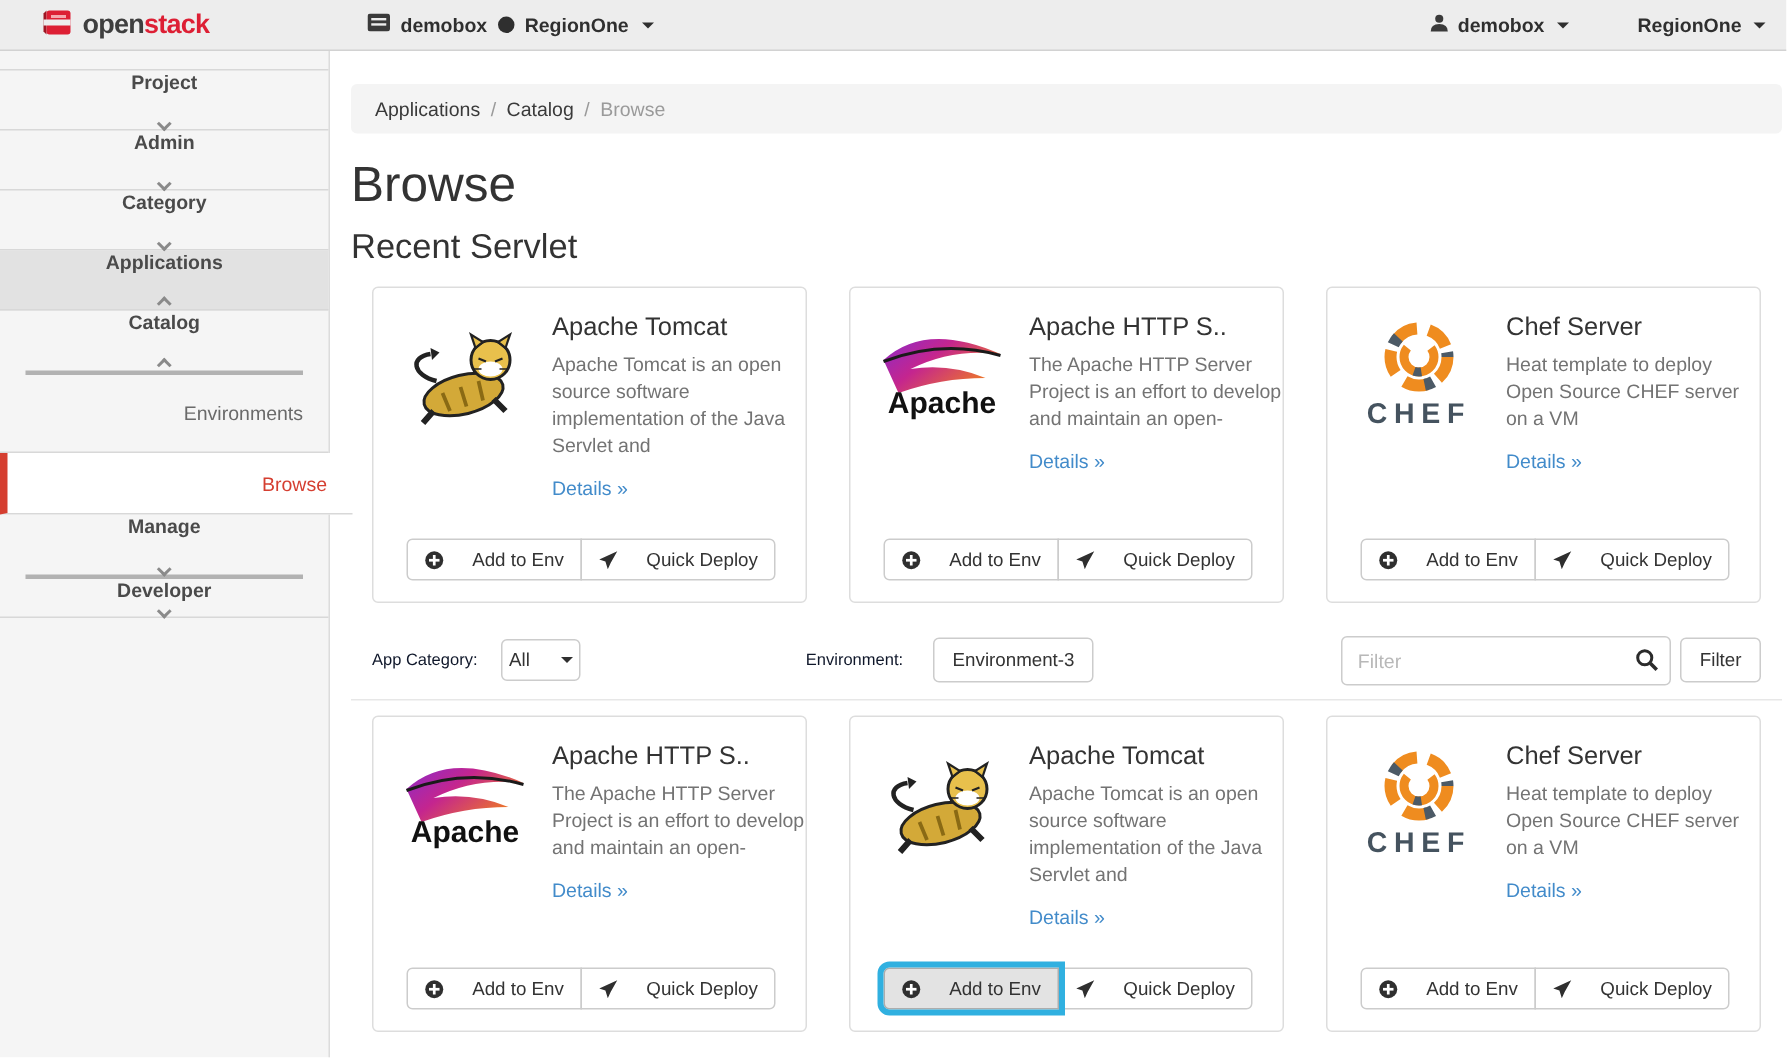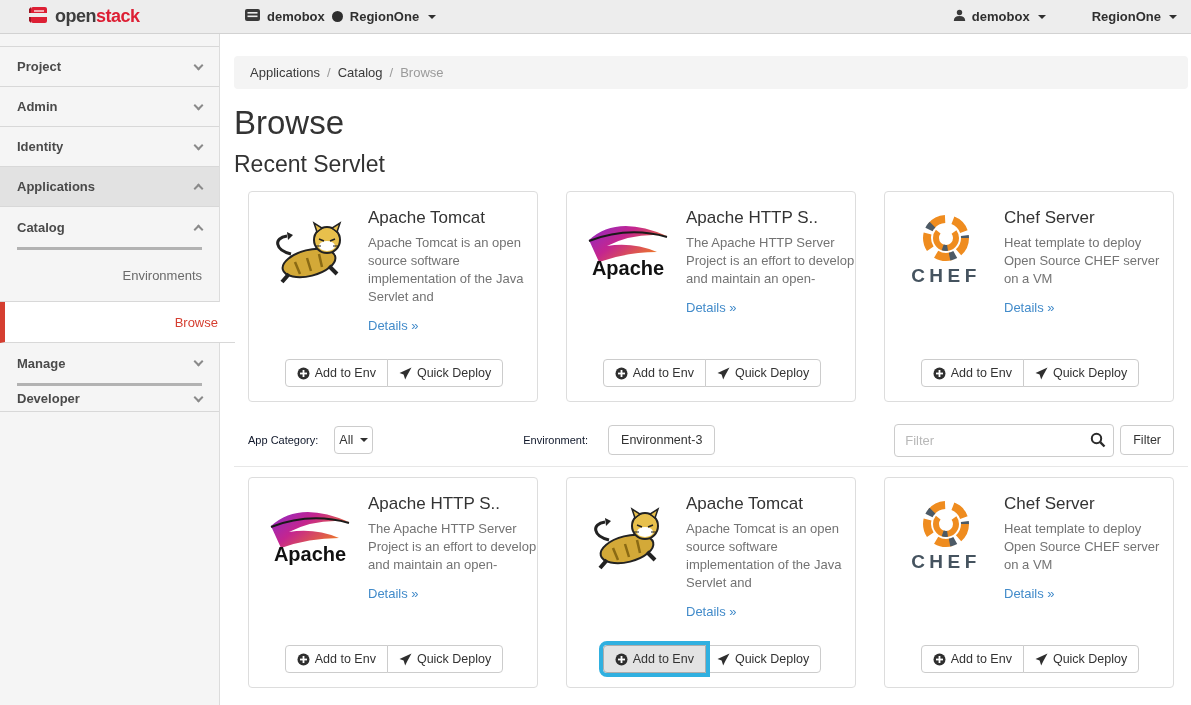--- a/index.html
+++ b/index.html
@@ -28,21 +28,21 @@
 
   
   .sidebar {
     position:absolute; top:34px; left:0; bottom:0; width:220px;
     background:#f5f5f5; border-right:1px solid #dcdcdc; z-index:1;
   }
   .sb-spacer { height:13px; border-bottom:1px solid #d8d8d8; }
   .sb-item {
     height:40px; display:flex; align-items:center; justify-content:space-between;
     padding:0 17px; border-bottom:1px solid #d8d8d8;
-    font-size:13px; font-weight:bold; color:#4a4a4a; cursor:pointer;
+    font-size:13px; font-weight:bold; color:#4a4a4a; cursor:pointer;flex-direction:column;
   }
   .sb-item.open-section { background:#e2e2e2; }
   .sb-item.no-border { border-bottom:none; }
   .thick-line { height:3px; background:#b2b2b2; margin:0 17px; }
   .sb-sub {
     height:52px; display:flex; align-items:center; justify-content:flex-end;
     padding:0 17px; font-size:13px; color:#6a6a6a; border-bottom:1px solid #d8d8d8; cursor:pointer;
   }
   .sb-sub.active {
     height:41px; background:#fff; color:var(--red);
@@ -72,21 +72,21 @@
   }
   .card-top { display:flex; gap:13px; }
   .logo-box { width:90px; height:90px; flex:none; }
   .card-text { flex:1; min-width:0; }
   .card-title { font-size:17px; color:#333; margin:0 0 6px; white-space:nowrap; overflow:hidden; }
   .card-desc { font-size:13px; color:#737373; line-height:18px; width:170px; }
   .details-link { display:inline-block; margin-top:12px; color:var(--link); font-size:13px; text-decoration:none; cursor:pointer; }
   .btn-group { margin-top:auto; align-self:center; display:flex; }
   .btn {
     background:#fff; border:1px solid #ccc; color:#333; font-size:12.5px;
-    padding:6px 11px; display:flex; align-items:center; gap:5px; cursor:pointer;
+    padding:6px 11px; display:flex; align-items:center; gap:19px; cursor:pointer;
     font-family:"Liberation Sans", sans-serif; white-space:nowrap;
   }
   .btn-left { border-radius:4px 0 0 4px; }
   .btn-right { border-radius:0 4px 4px 0; margin-left:-1px; }
   .btn.rounded { border-radius:4px; }
   .btn.hl {
     background:#e3e3e3; border-color:#adadad;
     outline:4px solid var(--hl); position:relative; z-index:2;
   }
 
@@ -159,21 +159,21 @@
 
   <div class="sb-item">
     <span>Project</span>
     <span class="chev down"></span>
   </div>
   <div class="sb-item">
     <span>Admin</span>
     <span class="chev down"></span>
   </div>
   <div class="sb-item">
-    <span>Identity</span>
+    <span>Category</span>
     <span class="chev down"></span>
   </div>
   <div class="sb-item open-section">
     <span>Applications</span>
     <span class="chev up"></span>
   </div>
   <div class="sb-item no-border">
     <span>Catalog</span>
     <span class="chev up"></span>
   </div>

